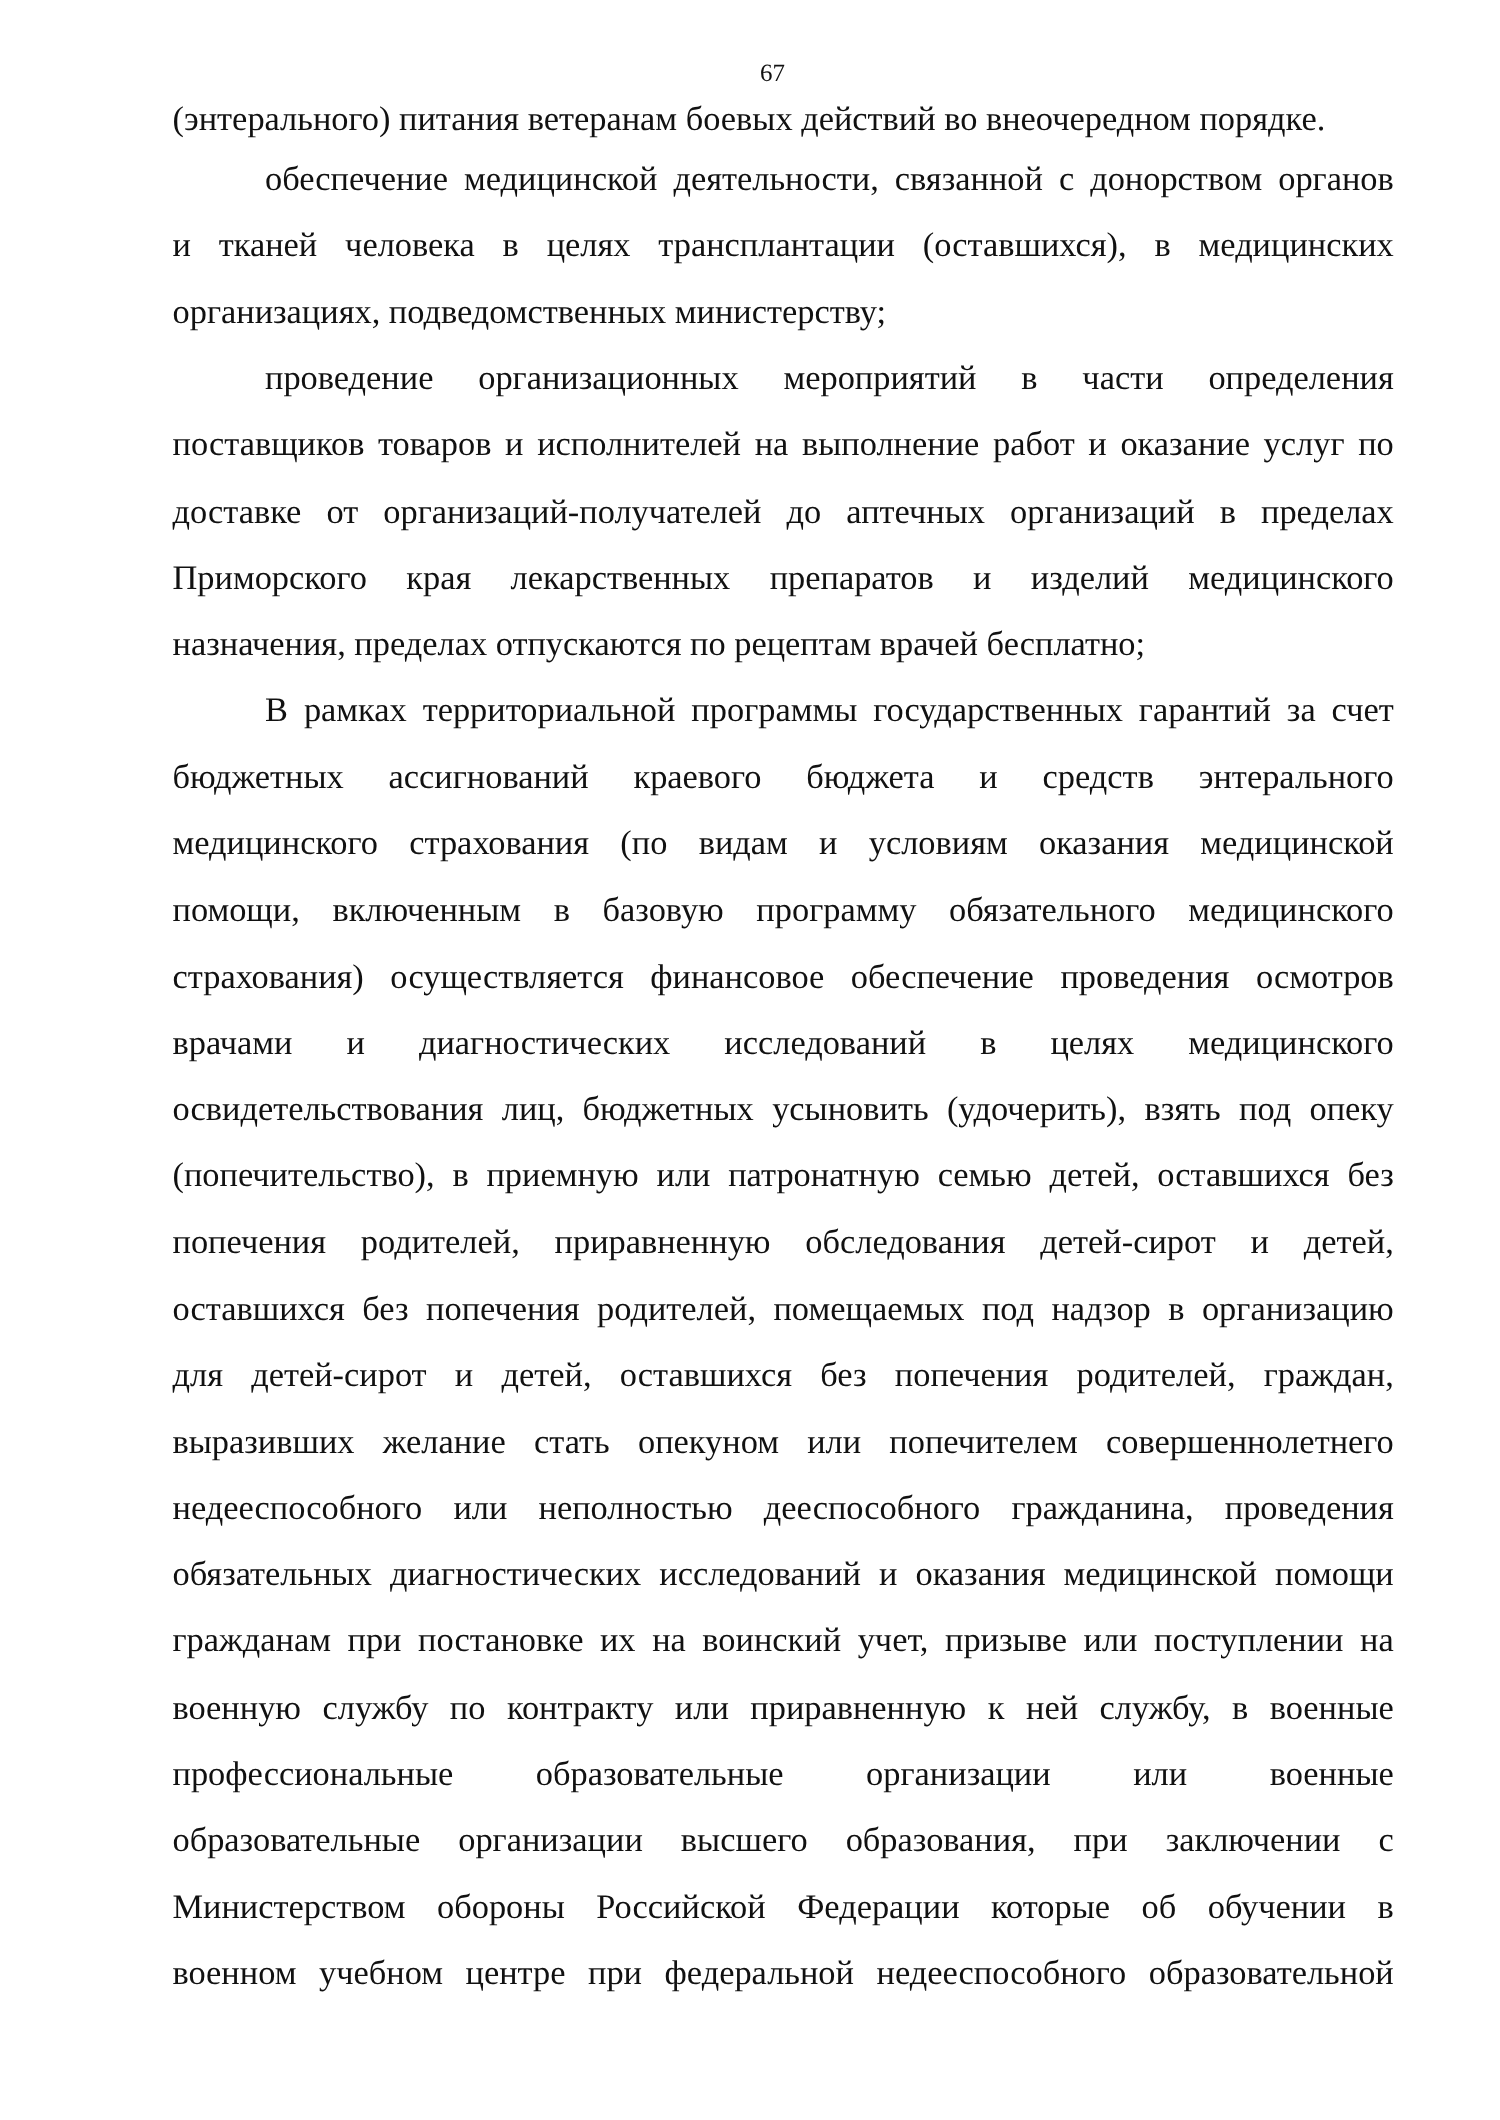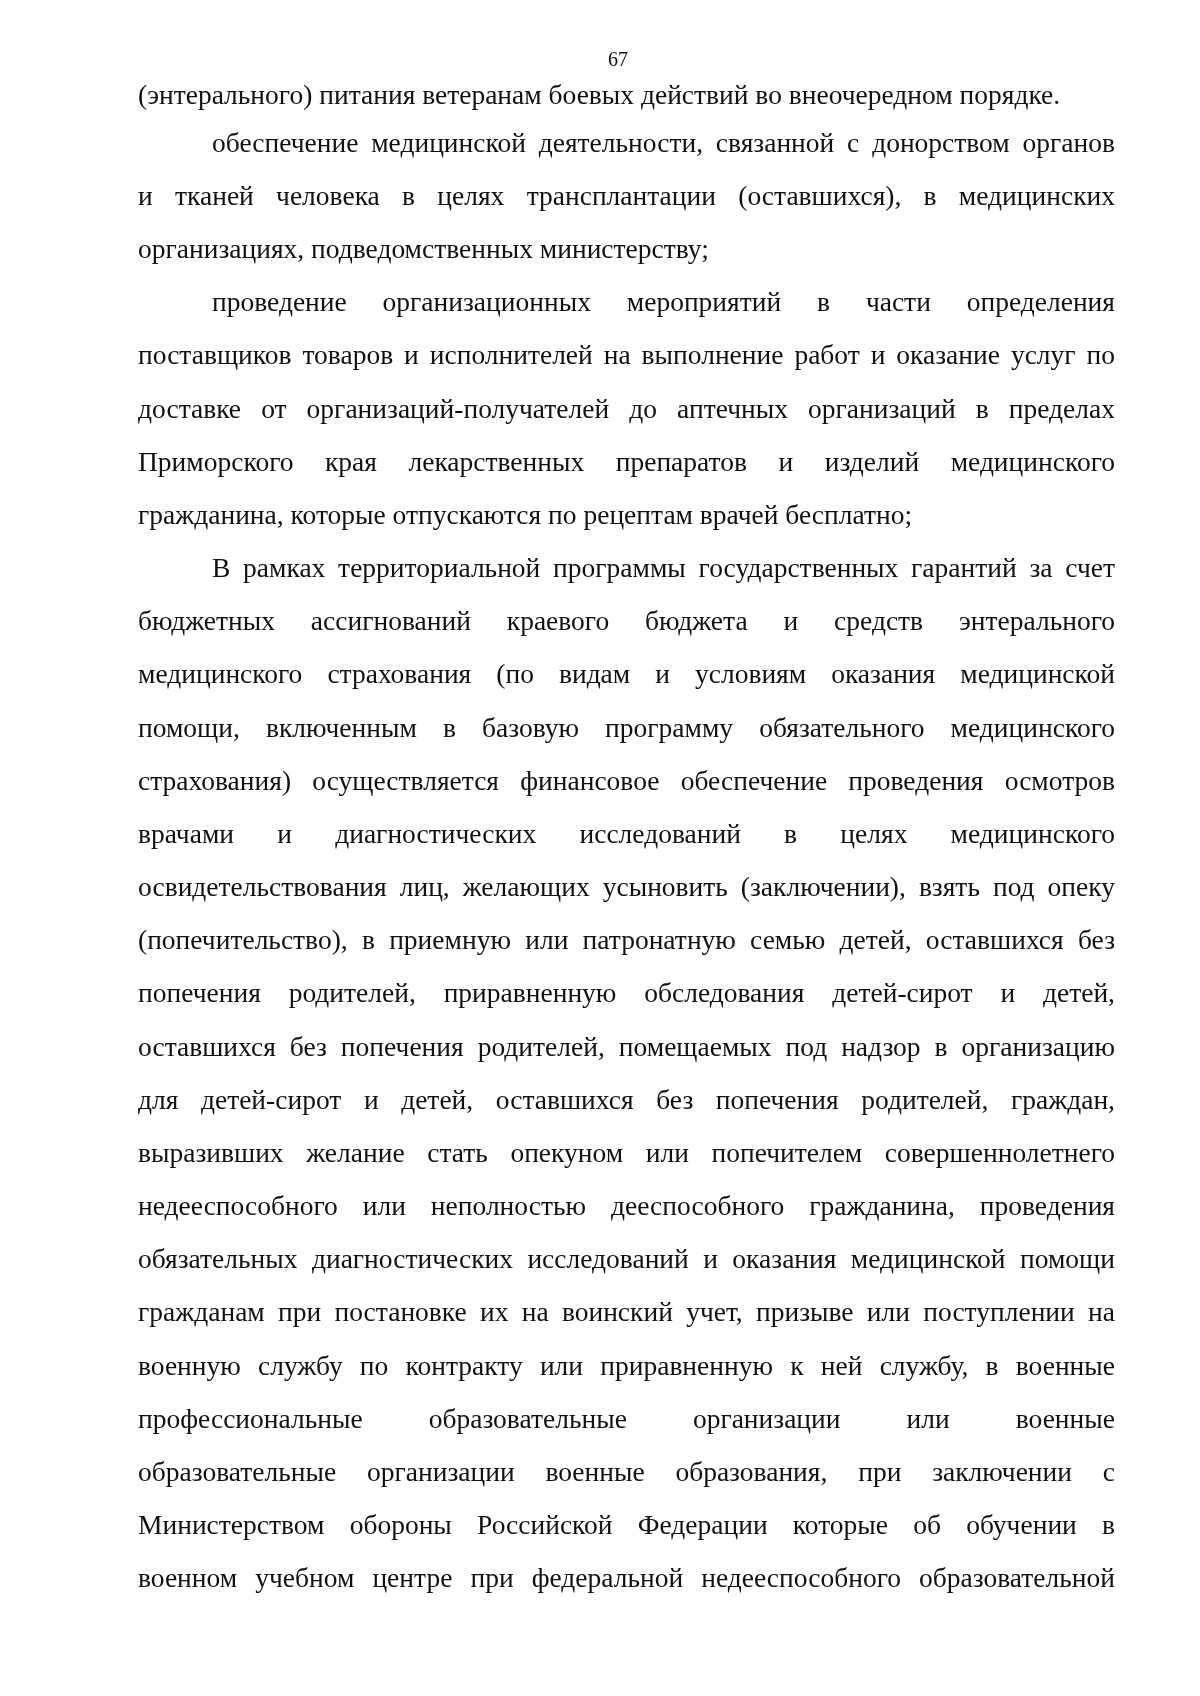--- a/index.html
+++ b/index.html
@@ -61,36 +61,36 @@
   <div class="line last" style="top:79px">(энтерального) питания ветеранам боевых действий во внеочередном порядке.</div>
 
   <div class="line indent" style="top:127px">обеспечение медицинской деятельности, связанной с донорством органов</div>
   <div class="line" style="top:180px">и тканей человека в целях трансплантации (оставшихся), в медицинских</div>
   <div class="line last" style="top:233px">организациях, подведомственных министерству;</div>
 
   <div class="line indent" style="top:286px">проведение организационных мероприятий в части определения</div>
   <div class="line" style="top:339px">поставщиков товаров и исполнителей на выполнение работ и оказание услуг по</div>
   <div class="line" style="top:393px">доставке от организаций-получателей до аптечных организаций в пределах</div>
   <div class="line" style="top:446px">Приморского края лекарственных препаратов и изделий медицинского</div>
-  <div class="line last" style="top:499px">гражданина, которые отпускаются по рецептам врачей бесплатно;</div>
+  <div class="line last" style="top:499px">назначения, пределах отпускаются по рецептам врачей бесплатно;</div>
 
   <div class="line indent" style="top:552px">В рамках территориальной программы государственных гарантий за счет</div>
   <div class="line" style="top:605px">бюджетных ассигнований краевого бюджета и средств энтерального</div>
   <div class="line" style="top:658px">медицинского страхования (по видам и условиям оказания медицинской</div>
   <div class="line" style="top:712px">помощи, включенным в базовую программу обязательного медицинского</div>
   <div class="line" style="top:765px">страхования) осуществляется финансовое обеспечение проведения осмотров</div>
   <div class="line" style="top:818px">врачами и диагностических исследований в целях медицинского</div>
-  <div class="line" style="top:871px">освидетельствования лиц, желающих усыновить (заключении), взять под опеку</div>
+  <div class="line" style="top:871px">освидетельствования лиц, бюджетных усыновить (удочерить), взять под опеку</div>
   <div class="line" style="top:924px">(попечительство), в приемную или патронатную семью детей, оставшихся без</div>
   <div class="line" style="top:977px">попечения родителей, приравненную обследования детей-сирот и детей,</div>
   <div class="line" style="top:1031px">оставшихся без попечения родителей, помещаемых под надзор в организацию</div>
   <div class="line" style="top:1084px">для детей-сирот и детей, оставшихся без попечения родителей, граждан,</div>
   <div class="line" style="top:1137px">выразивших желание стать опекуном или попечителем совершеннолетнего</div>
   <div class="line" style="top:1190px">недееспособного или неполностью дееспособного гражданина, проведения</div>
   <div class="line" style="top:1243px">обязательных диагностических исследований и оказания медицинской помощи</div>
   <div class="line" style="top:1296px">гражданам при постановке их на воинский учет, призыве или поступлении на</div>
   <div class="line" style="top:1350px">военную службу по контракту или приравненную к ней службу, в военные</div>
   <div class="line" style="top:1403px">профессиональные образовательные организации или военные</div>
-  <div class="line" style="top:1456px">образовательные организации военные образования, при заключении с</div>
+  <div class="line" style="top:1456px">образовательные организации высшего образования, при заключении с</div>
   <div class="line" style="top:1509px">Министерством обороны Российской Федерации которые об обучении в</div>
   <div class="line" style="top:1562px">военном учебном центре при федеральной недееспособного образовательной</div>
 
 </div>
 
 </body></html>

